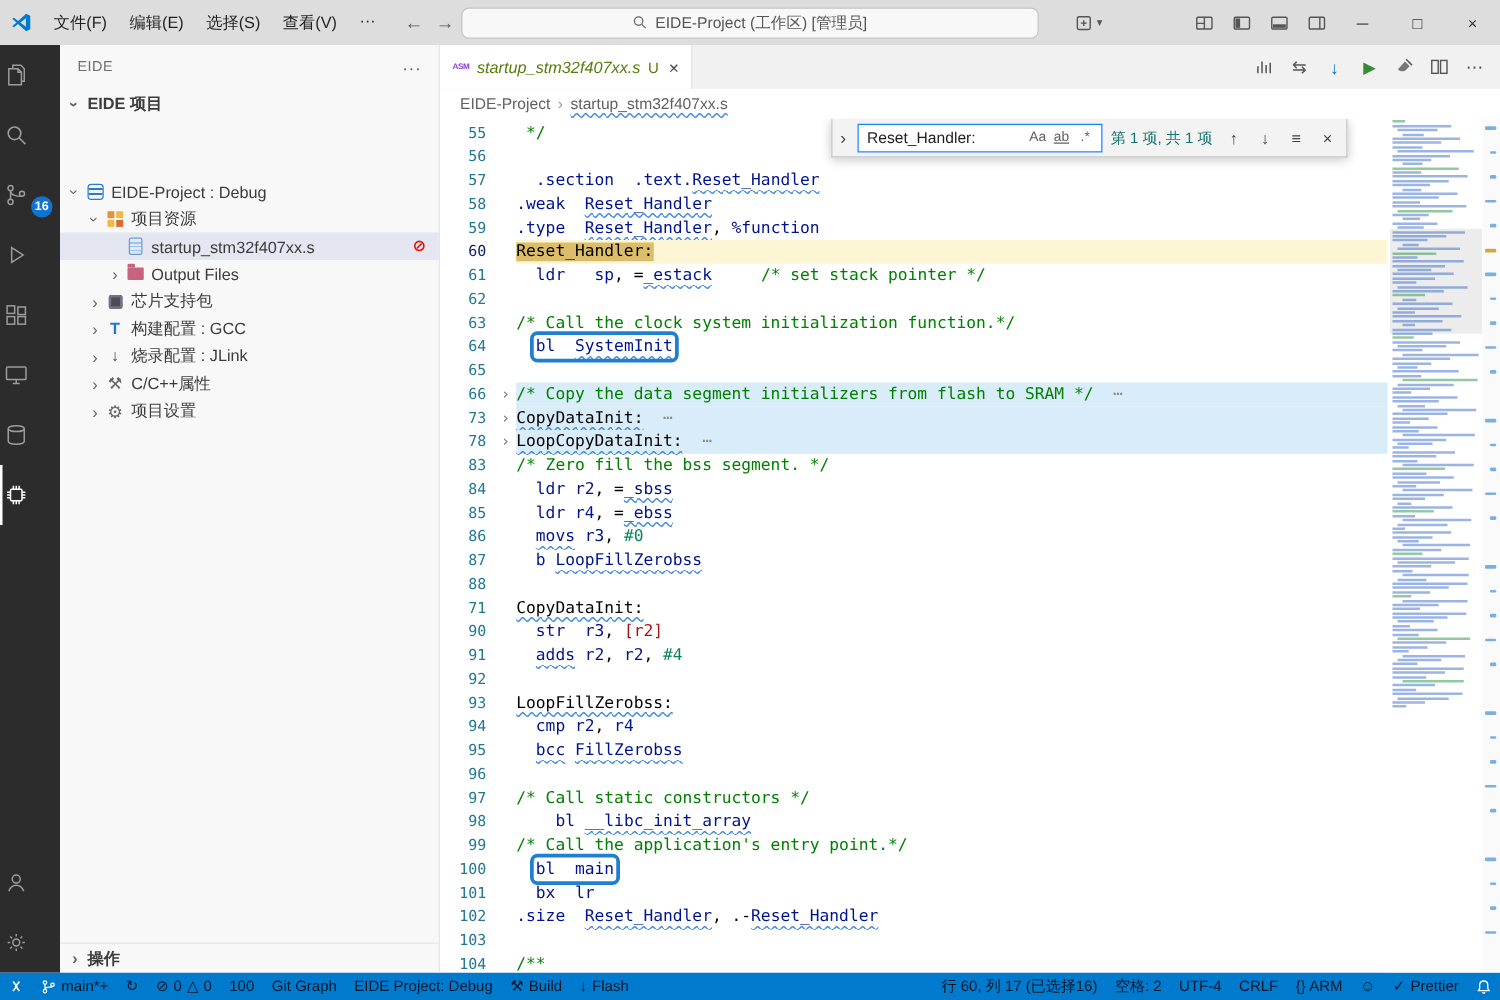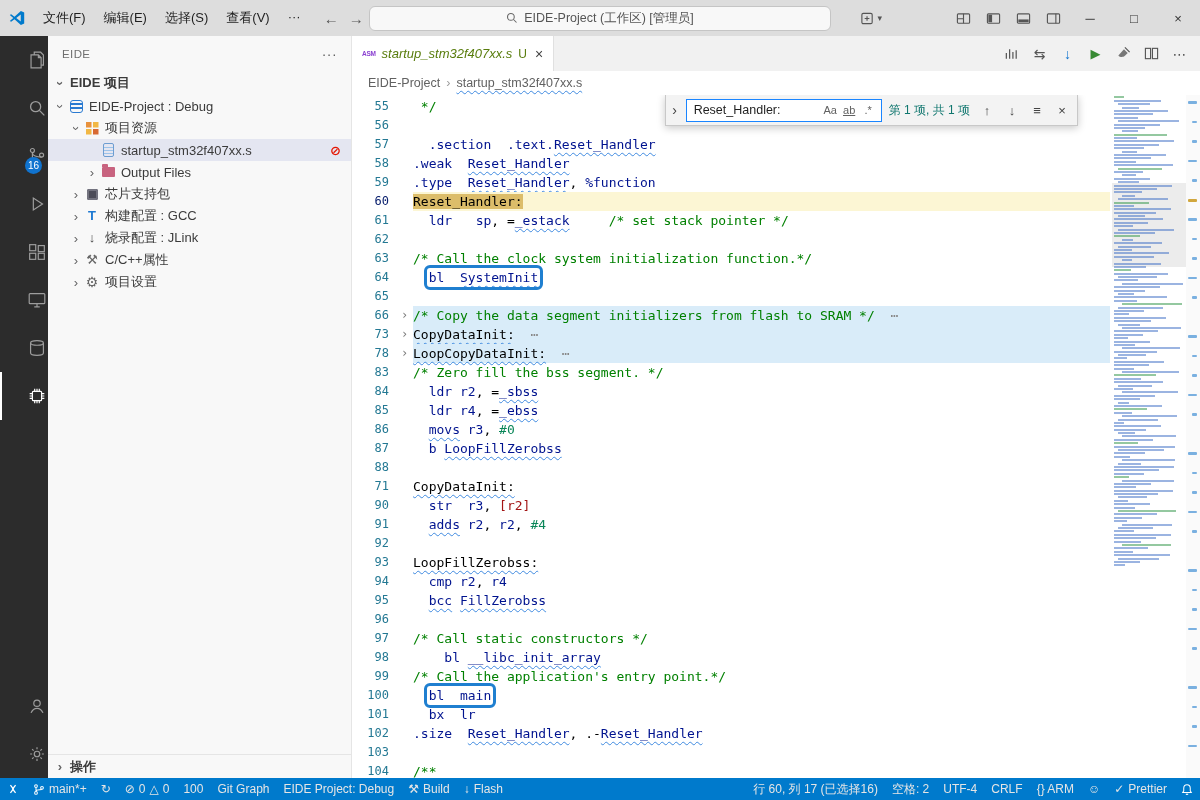--- a/index.html
+++ b/index.html
@@ -17,21 +17,21 @@
   .tb-right { position:absolute; right:0; top:0; height:36px; display:flex; align-items:center; }
   .tb-icon { width:30px; height:28px; display:flex; align-items:center; justify-content:center; color:#555; }
   .tb-extra { display:flex; align-items:center; margin-right:66px; color:#555; gap:2px; }
   .win-btn { width:44px; height:36px; display:flex; align-items:center; justify-content:center; color:#333; font-size:13px; }
 
   
   .main { display:flex; height:742px; }
 
   
   .activitybar { width:48px; background:#2c2c2c; display:flex; flex-direction:column; }
-  .ab-item { position:relative; height:48px; display:flex; align-items:center; justify-content:flex-end; color:#9d9d9d; border-left:2px solid transparent; }
+  .ab-item { position:relative; height:48px; display:flex; align-items:center; justify-content:flex-start; color:#9d9d9d; border-left:2px solid transparent;font-weight:bold; }
   .ab-item.active { color:#ffffff; border-left:2px solid #ffffff; }
   .ab-badge { position:absolute; right:6px; bottom:6px; min-width:17px; height:17px; border-radius:9px;
     background:#1073cf; color:#fff; font-size:10px; display:flex; align-items:center; justify-content:center; padding:0 3px; }
   .ab-bottom { margin-top:auto; }
 
   
   .sidebar { width:304px; background:#f8f8f8; border-right:1px solid #e5e5e5; display:flex; flex-direction:column; }
   .sb-header { height:35px; display:flex; align-items:center; padding:0 14px; color:#6f6f6f; font-size:11.5px; letter-spacing:.4px; }
   .sb-header .more { margin-left:auto; font-size:14px; color:#616161; }
   .sb-section { height:24px; display:flex; align-items:center; font-weight:bold; gap:2px; padding-left:4px; }
@@ -105,21 +105,21 @@
   .fw-results { color:#0f766e; font-size:12px; white-space:nowrap; padding:0 2px; }
   .fw-btn { width:20px; height:20px; display:flex; align-items:center; justify-content:center; color:#424242; font-size:13px; }
 
   
   .minimap { position:absolute; top:0; right:14px; bottom:0; width:74px; background:#fff; overflow:hidden; }
   .mm-slider { position:absolute; left:0; right:0; top:88px; height:84px; background:rgba(100,100,100,.12); }
   .overview { position:absolute; top:0; right:0; bottom:0; width:14px; background:#fafafa; }
   .ov-mark { position:absolute; height:2.5px; border-radius:1px; }
 
   
-  .statusbar { height:22px; background:#007acc; color:#e5e5e5; display:flex; align-items:flex-end; font-size:12px; }
+  .statusbar { height:22px; background:#007acc; color:#0f172a; display:flex; align-items:flex-end; font-size:12px; }
   .sb-item { height:22px; display:flex; align-items:center; gap:4px; padding:0 7px; white-space:nowrap; }
   .sb-item .sicon { display:flex; align-items:center; }
   .sb-spacer { flex:1; }
   svg { display:block; }
 </style>
 </head>
 <body>
 
 <div class="titlebar">
   <span class="tb-logo">
@@ -277,21 +277,21 @@
   <div class="sidebar">
     <div class="sb-header">
       <span>EIDE</span>
       <span class="more">···</span>
     </div>
     <div class="sb-section">
       <span class="chev exp">›</span>
       <span>EIDE 项目</span>
     </div>
     <div id="tree">
-        <div class="tree-row" style="padding-left: 4px;">
+        <div class="tree-row" style="padding-left: 4px; margin-top: 47px;">
           <span class="chev exp">›</span>
           <span class="ic">
             <span class="ic-project"></span>
           </span>
           <span>EIDE-Project : Debug</span>
         </div>
         <div class="tree-row" style="padding-left: 20px;">
           <span class="chev exp">›</span>
           <span class="ic">
             <span class="ic-resources"></span>

